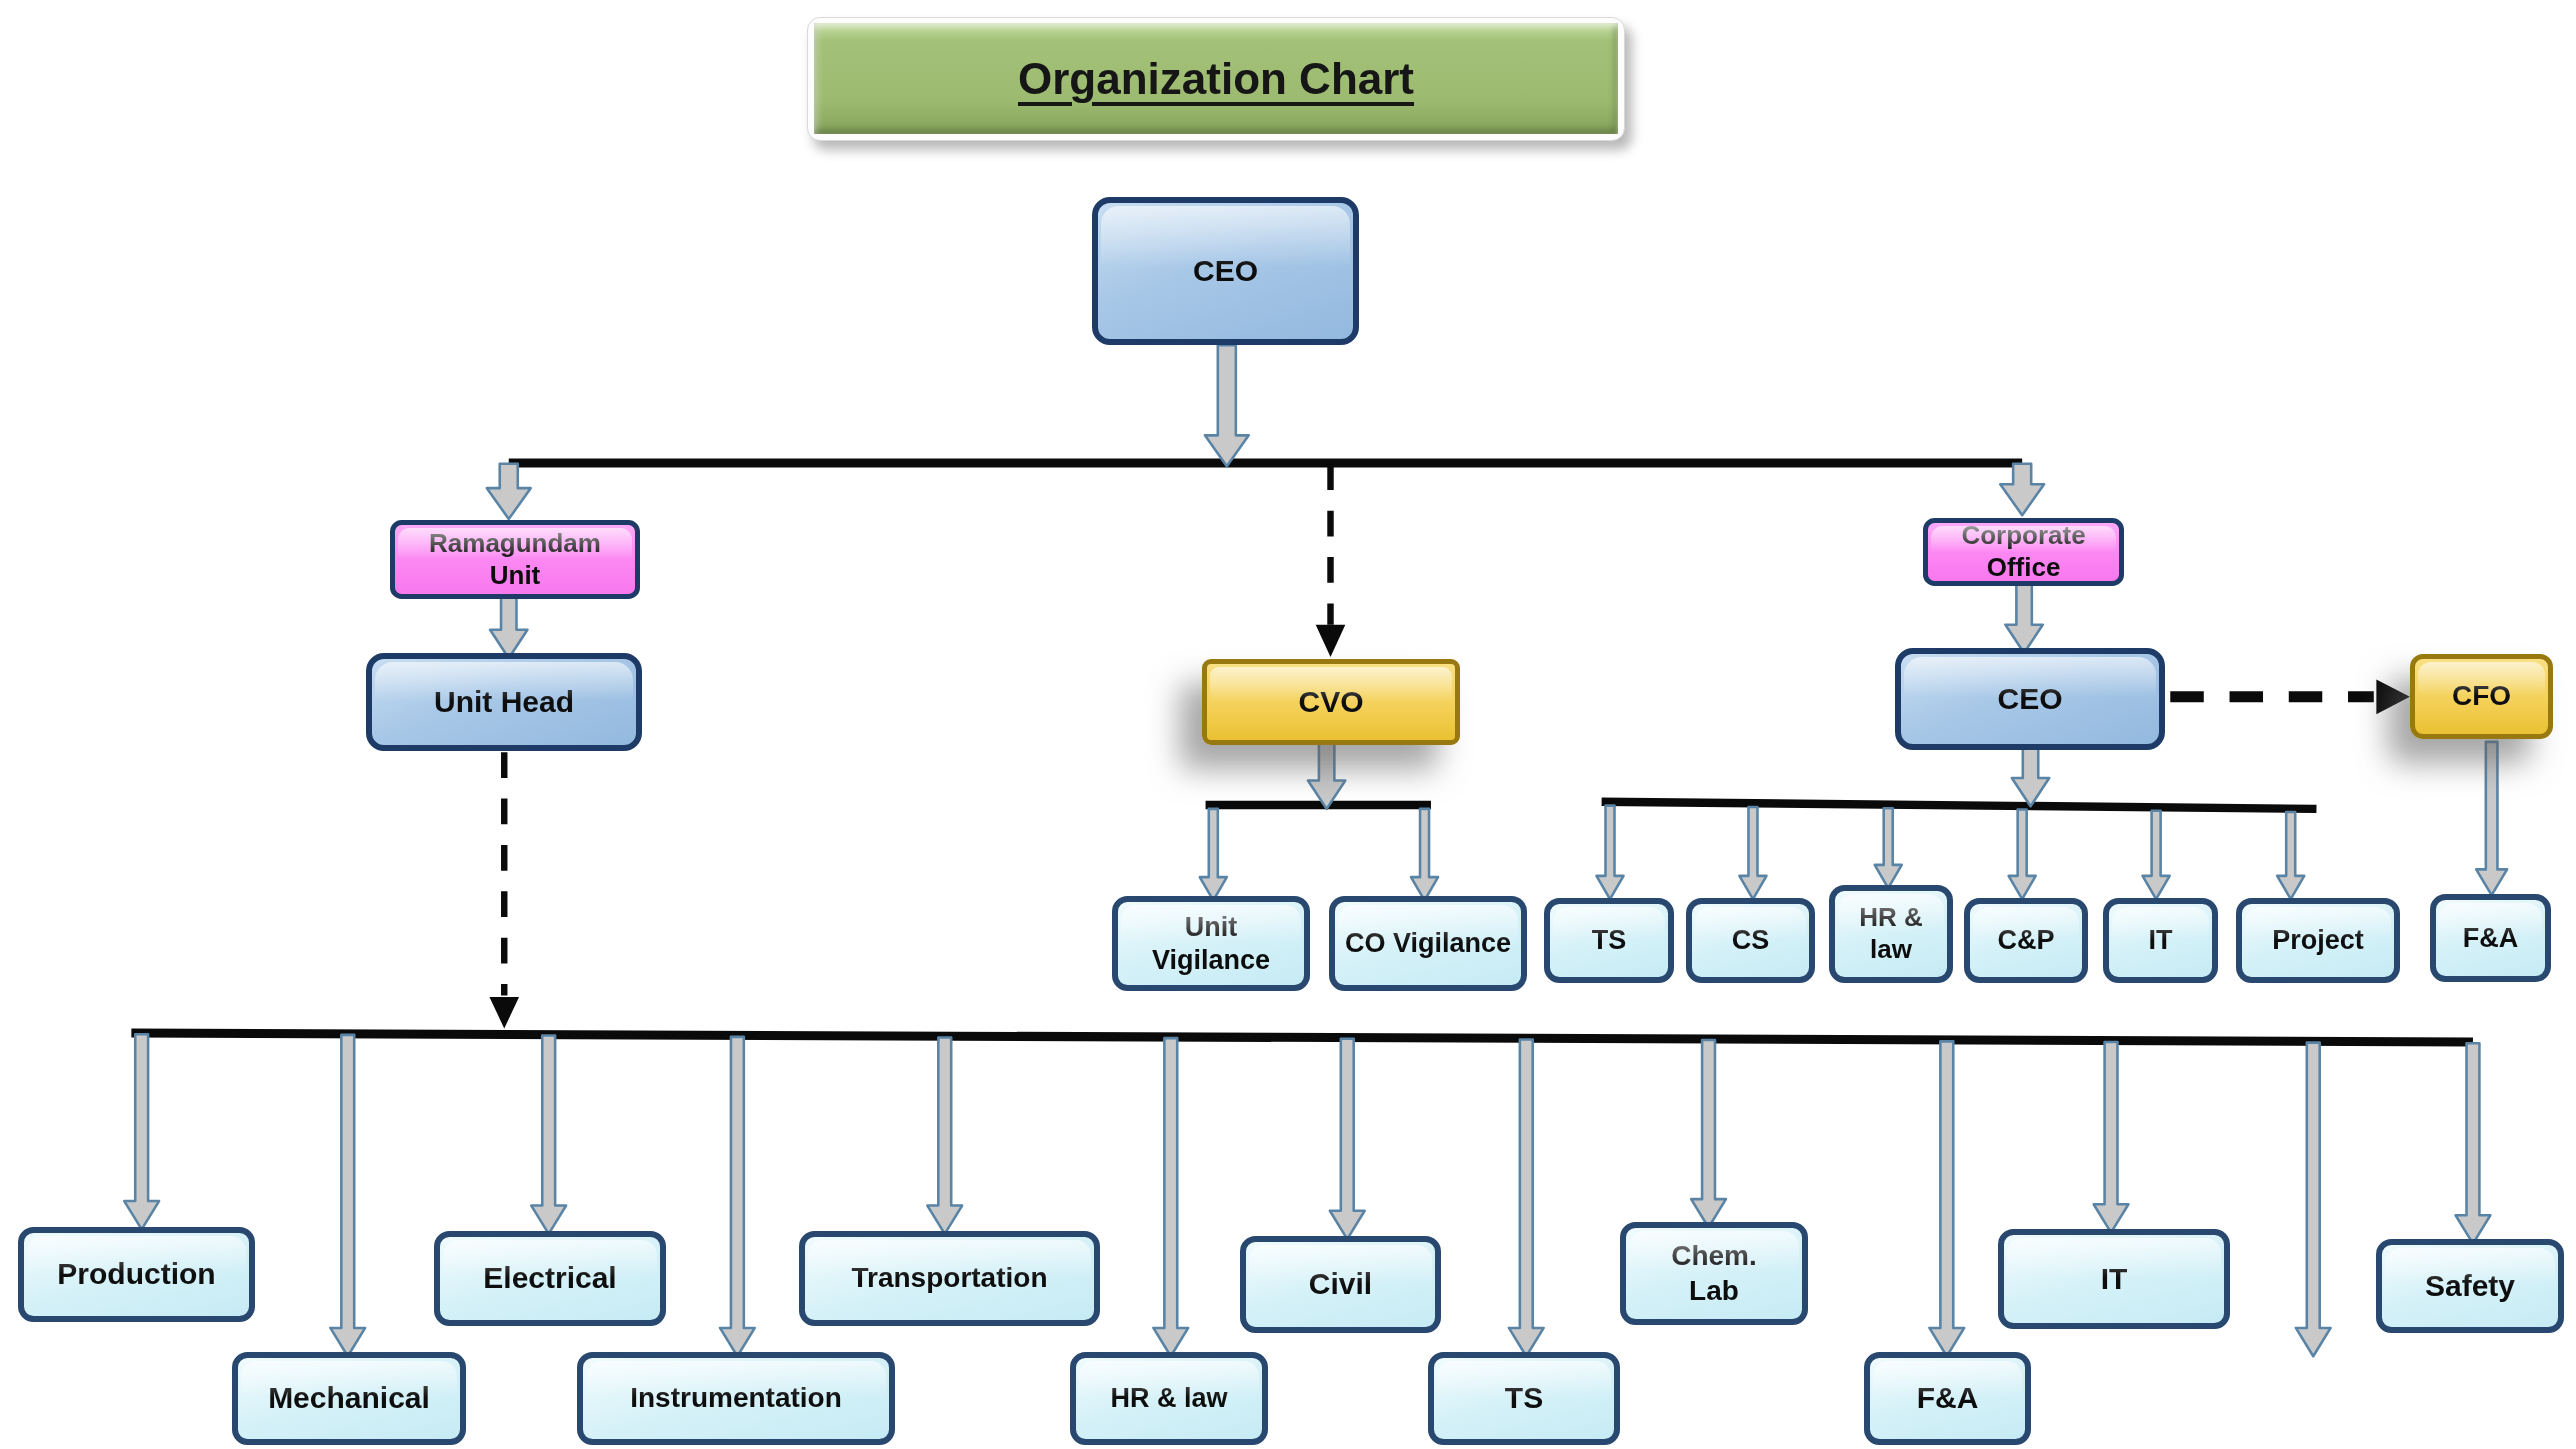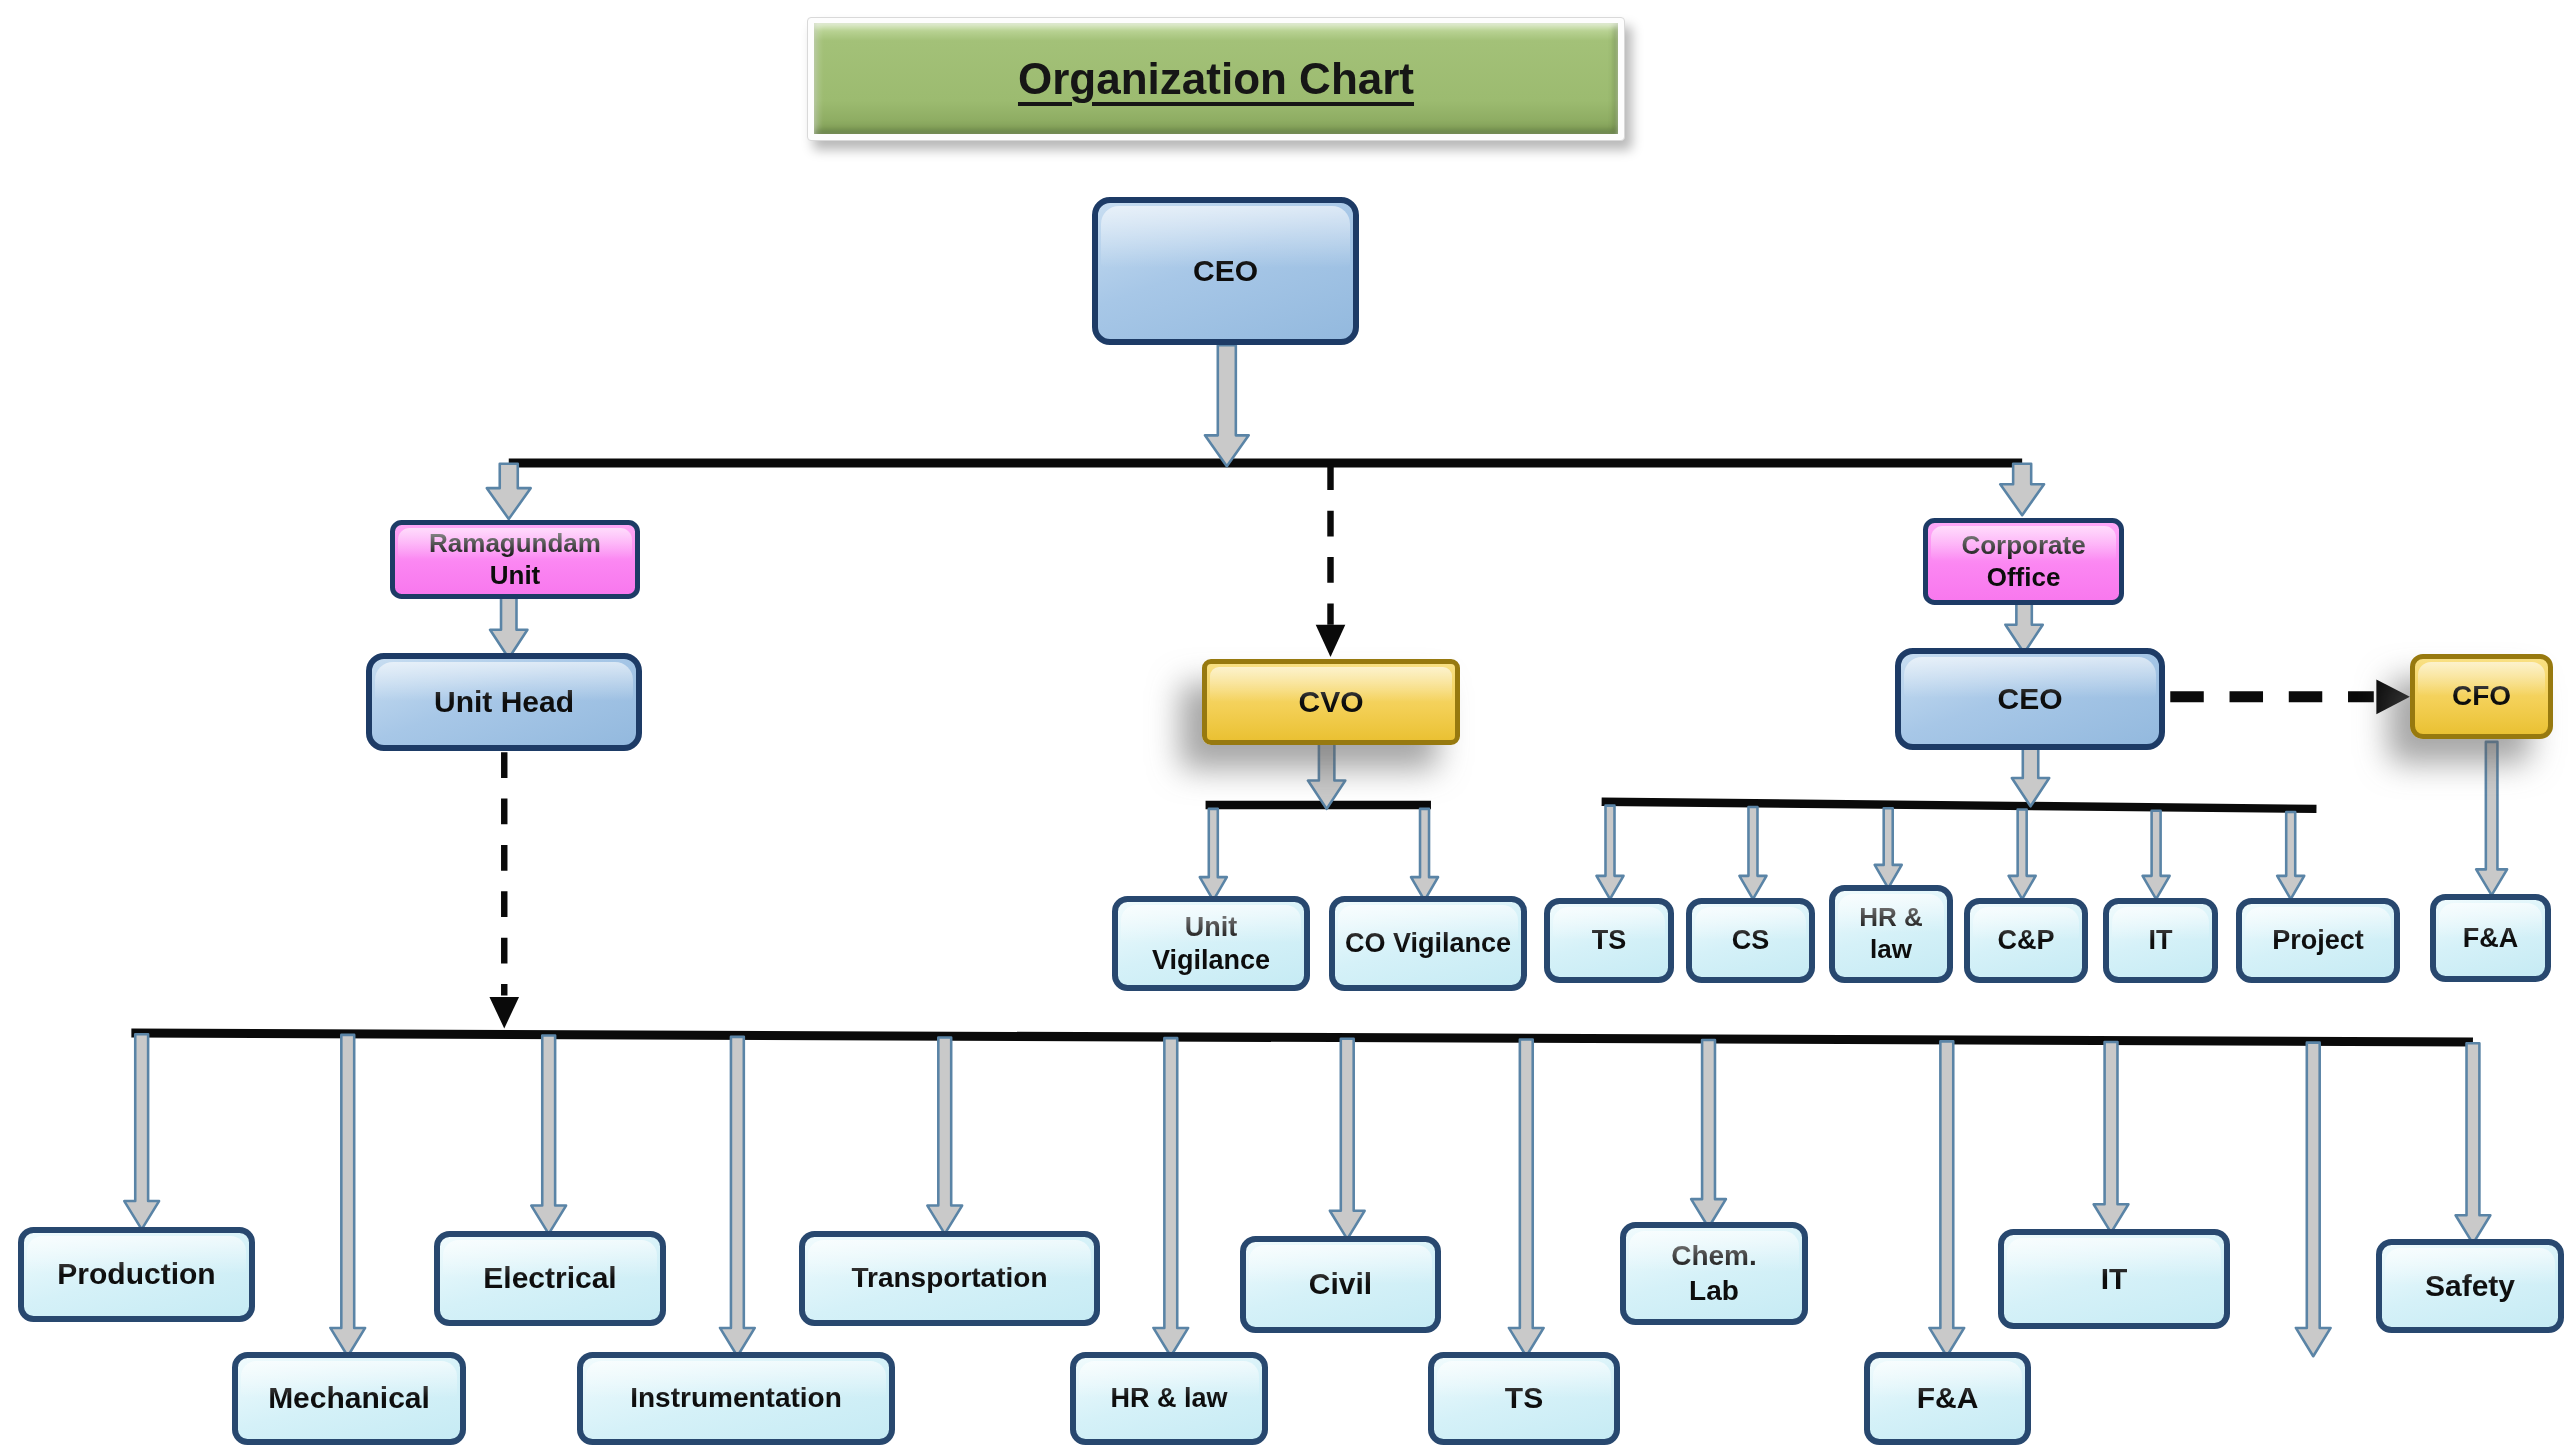--- a/index.html
+++ b/index.html
@@ -36,21 +36,21 @@
     border:5.8px solid #97790f;border-radius:15.5px;font-size:30px;
     box-shadow:-22px 24.5px 31px rgba(95,95,95,.55);
   }
   .cyan{
     background:linear-gradient(165deg,#f0fbfd 0%,#d5f1f8 50%,#c6ebf4 100%);
     border:6.4px solid #28486f;border-radius:15.5px;font-size:27px;
   }
   .dept{font-size:30px;}
   .title-box{
     position:absolute;z-index:2;left:807px;top:16.7px;width:818px;height:124px;
-    background:#fdfdfd;border:0.6px solid #d9d9d9;border-radius:4px;
+    background:#fdfdfd;border:0.6px solid #d9d9d9;border-radius:13px;
     padding:5.8px;box-sizing:border-box;
     box-shadow:6.4px 9px 11.6px rgba(0,0,0,.28);
   }
   .title-inner{
     width:100%;height:100%;box-sizing:border-box;
     background:linear-gradient(180deg,#c9e0a8 0%,#a3c178 16%,#9cbb70 70%,#85a35a 100%);
     box-shadow:inset 0 3.9px 5.2px rgba(255,255,255,.5), inset 0 -5.2px 6.4px rgba(60,80,40,.35),
                inset 5.2px 0 5.2px rgba(255,255,255,.25), inset -5.2px 0 5.2px rgba(60,80,40,.2);
     display:flex;align-items:center;justify-content:center;
   }
@@ -108,21 +108,21 @@
 
   <div class="title-box">
     <div class="title-inner">
       <span class="title-text">Organization Chart</span>
     </div>
   </div>
 
   <div class="node blue" style="left:1092px;top:197px;width:267px;height:148px;">CEO</div>
 
   <div class="node pink" style="left:390px;top:513px;width:250px;height:79px;padding:0 27px;">Ramagundam Unit</div>
-  <div class="node pink" style="left:1923px;top:511px;width:201px;height:87px;padding:0 18px;">Corporate Office</div>
+  <div class="node pink" style="left:1923px;top:511px;width:201px;height:68px;padding:0 18px;">Corporate Office</div>
 
   <div class="node blue" style="left:366px;top:653px;width:276px;height:98px;font-size:30px;">Unit Head</div>
   <div class="node gold" style="left:1202px;top:659px;width:258px;height:86px;border-radius:9px;">CVO</div>
   <div class="node blue" style="left:1895px;top:648px;width:270px;height:102px;font-size:30px;">CEO</div>
   <div class="node gold" style="left:2410px;top:654px;width:143px;height:85px;font-size:28px;border-radius:13px;">CFO</div>
 
   <div class="node cyan" style="left:1112px;top:896px;width:198px;height:95px;padding:0 23px;">Unit Vigilance</div>
   <div class="node cyan" style="left:1329px;top:896px;width:198px;height:95px;padding:0 8px;">CO Vigilance</div>
 
   <div class="node cyan" style="left:1544px;top:898px;width:130px;height:85px;">TS</div>

